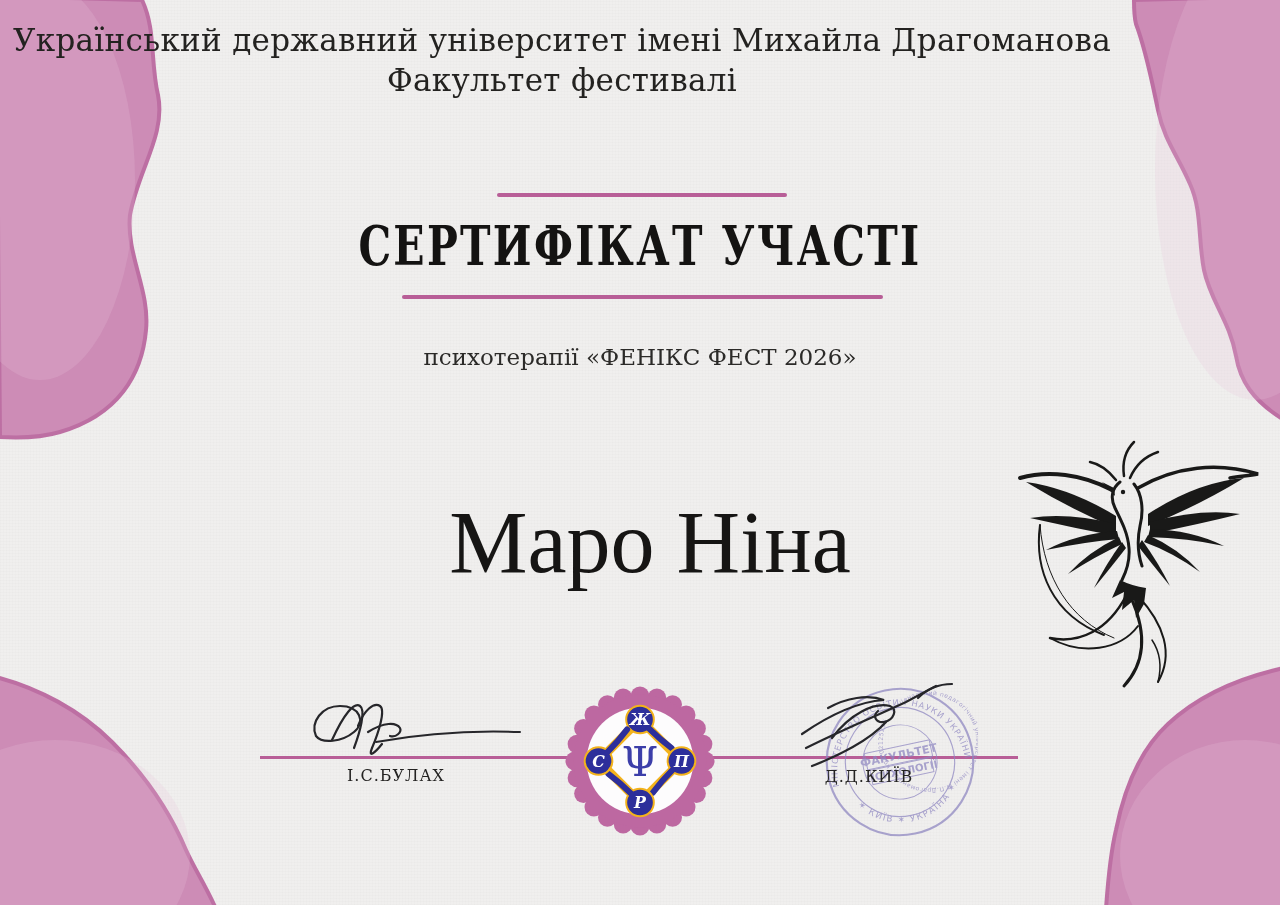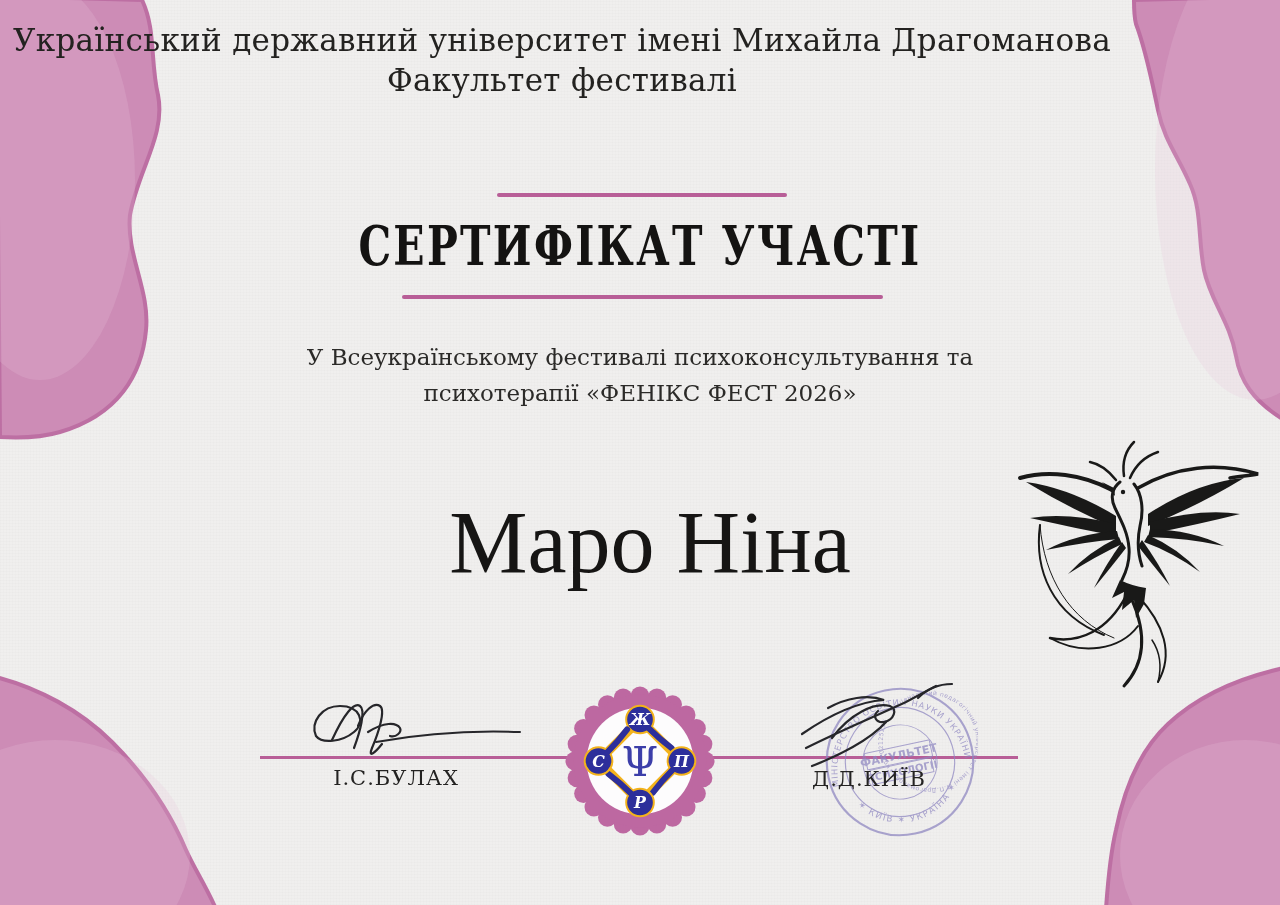--- a/index.html
+++ b/index.html
@@ -18,21 +18,21 @@
   .rule-bottom{left:402px;top:295px;width:481px;height:4px;}
   .cert-title{position:absolute;left:50%;top:214px;z-index:2;margin:0;white-space:nowrap;
     transform:translateX(-50%) scaleX(.76);
     font-size:54px;font-weight:700;letter-spacing:3px;color:#141312;
     font-family:"DejaVu Serif", serif;}
   .event{position:absolute;left:0;top:339px;width:1280px;text-align:center;z-index:2;
     font-size:23px;line-height:36px;color:#2b2a28;}
   .recipient{position:absolute;left:0;top:492px;width:1300px;text-align:center;z-index:2;
     font-size:88px;font-family:"Liberation Serif","DejaVu Serif",serif;color:#161514;}
   .sig-line{position:absolute;left:260px;top:756px;width:758px;height:3px;background:#b85e97;z-index:2;}
-  .sig-label{position:absolute;z-index:3;font-size:21px;letter-spacing:1px;color:#242322;text-align:center;}
+  .sig-label{position:absolute;z-index:3;font-size:16px;letter-spacing:1px;color:#242322;text-align:center;}
   .label-left{left:300px;top:766px;width:192px;}
   .label-right{left:779px;top:767px;width:180px;}
   .phoenix{position:absolute;left:1012px;top:430px;z-index:2;}
   .seal{position:absolute;left:561px;top:682px;z-index:5;}
   .stamp{position:absolute;left:822px;top:684px;z-index:3;opacity:.72;}
   .sig-left{position:absolute;left:310px;top:696px;z-index:6;}
   .sig-right{position:absolute;left:798px;top:678px;z-index:6;}
 </style>
 </head>
 <body>
@@ -57,21 +57,20 @@
   <div class="header">
     <div>Український державний університет імені Михайла Драгоманова</div>
     <div>Факультет фестивалі</div>
   </div>
 
   <div class="rule rule-top"></div>
   <h1 class="cert-title">СЕРТИФІКАТ УЧАСТІ</h1>
   <div class="rule rule-bottom"></div>
 
   <div class="event">
-    <div>У Всеукраїнському фестивалі психоконсультування та</div>
     <div>психотерапії «ФЕНІКС ФЕСТ 2026»</div>
   </div>
 
   <div class="recipient">Маро Ніна</div>
 
   <svg class="phoenix" width="250" height="270" viewBox="0 0 250 270">
     <g stroke="#191918" fill="none" stroke-linecap="round">
 
       <path d="M108,52 C100,58 98,68 103,78 C110,92 116,104 117,118 C118,130 115,140 110,150" stroke-width="3"></path>
       <path d="M122,54 C130,64 132,80 128,96 C125,110 126,124 130,136" stroke-width="3"></path>

